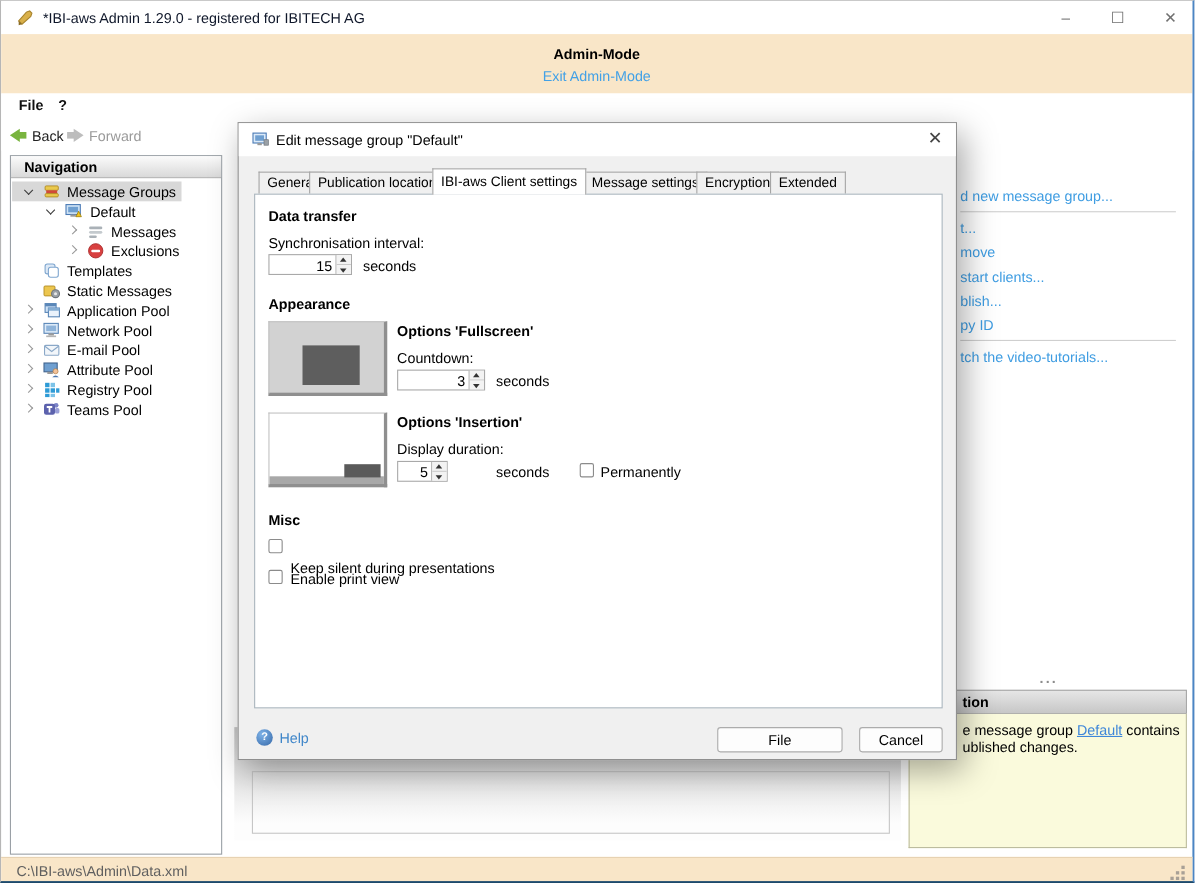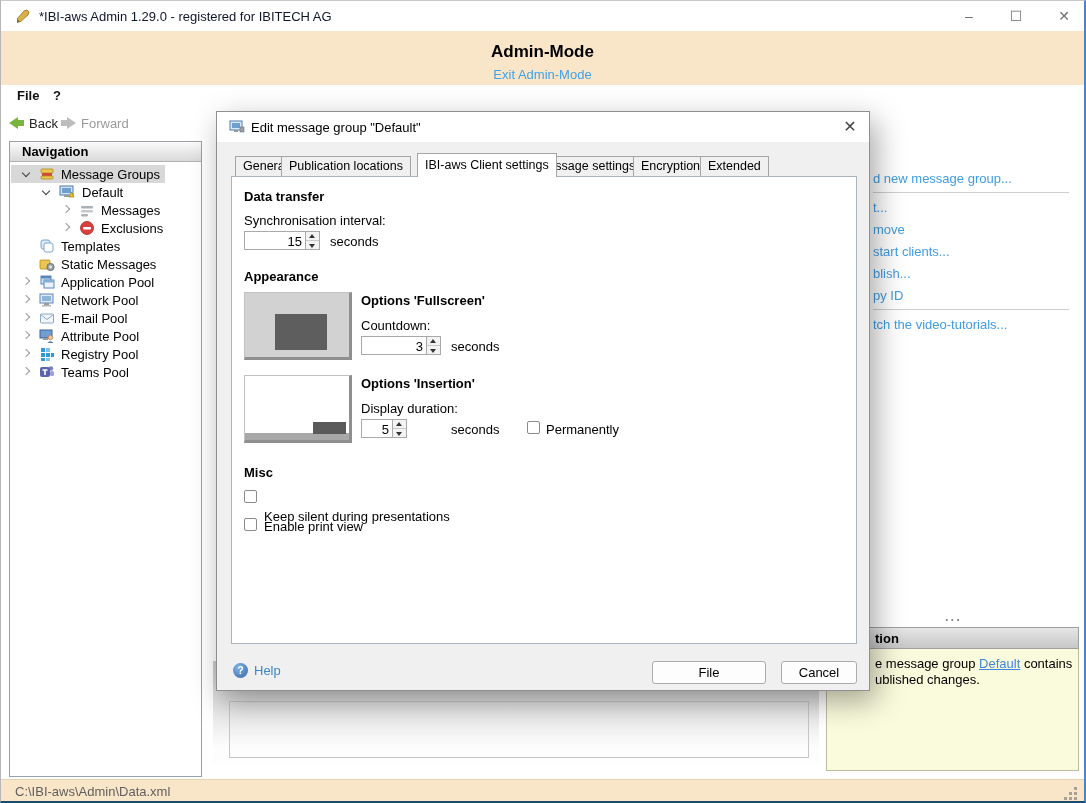--- a/index.html
+++ b/index.html
@@ -7,21 +7,21 @@
   .app{position:relative;width:1086px;height:803px;background:#ffffff;overflow:hidden;
        border-left:1px solid #b6b6b6;border-top:1px solid #c9c9c9;
        border-right:2px solid #4b85c4;border-bottom:2px solid #1d4a6b;font-size:13px;color:#000;}
   .abs{position:absolute;}
   
   .titlebar{left:0;top:0;width:100%;height:30px;background:#fff;}
   .title-text{left:38px;top:8px;color:#0f172a;}
   .winbtn{top:7px;width:30px;height:18px;color:#707070;font-size:14px;text-align:center;line-height:16px;}
   
   .banner{left:0;top:30px;width:100%;height:54px;background:#f9e6c8;text-align:center;}
-  .banner b{display:block;margin-top:11px;font-size:17px;}
+  .banner b{display:block;margin-top:11px;font-size:13px;}
   .banner a{display:block;margin-top:5px;color:#43a1e6;text-decoration:none;}
   
   .menubar{left:0;top:84px;width:100%;height:24px;background:#fff;}
   .menuitem{top:3px;color:#111;font-weight:bold;}
   .toolbar{left:0;top:108px;width:100%;height:28px;background:#fff;}
   .tbtn{top:4px;height:20px;display:flex;align-items:center;gap:5px;}
   .tbtn .lbl{color:#222;}
   .tbtn.disabled .lbl{color:#9a9a9a;}
   .arrow{width:0;height:0;border-top:6px solid transparent;border-bottom:6px solid transparent;}
   .arrow.left{border-right:9px solid #79b43f;}
@@ -333,21 +333,21 @@
             <rect x="5" y="11" width="4" height="2" fill="#9a9a9a"></rect>
             <rect x="11" y="8" width="4" height="5" fill="#9aa0a6" stroke="#6e747a" stroke-width="0.6"></rect>
           </svg>
       </span>
       <span class="abs dlg-title">Edit message group "Default"</span>
       <span class="abs dlg-close">✕</span>
     </div>
 
     <span class="tab" style="left:18px;">General</span>
     <span class="tab" style="left:64px;">Publication locations</span>
-    <span class="tab active" style="left:200px;text-align:center;">IBI-aws Client settings</span>
+    <span class="tab active" style="left:176px;text-align:center;">IBI-aws Client settings</span>
     <span class="tab" style="left:313px;">Message settings</span>
     <span class="tab" style="left:416px;">Encryption</span>
     <span class="tab" style="left:483px;">Extended</span>
 
     <div class="abs tabpage">
 
       <span class="abs sect" style="left:12px;top:12px;">Data transfer</span>
       <span class="abs" style="left:12px;top:36px;">Synchronisation interval:</span>
       <div class="spin" style="left:12px;top:54px;width:76px;">
         <span class="spinval">15</span>

